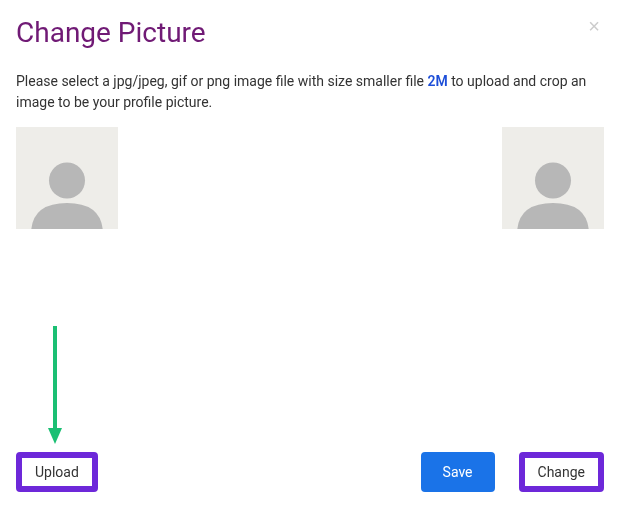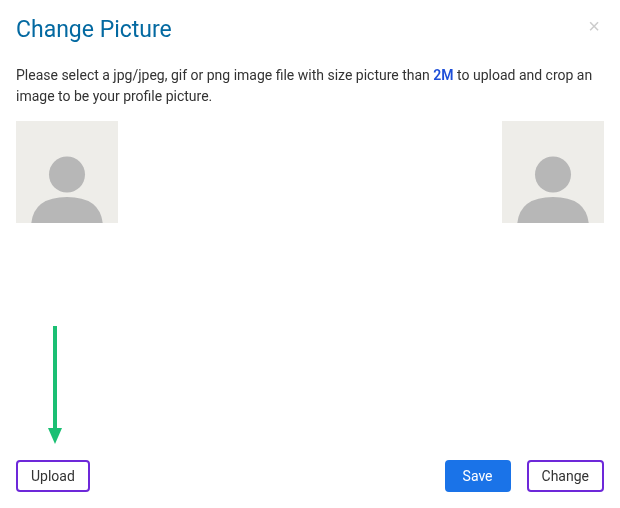--- a/index.html
+++ b/index.html
@@ -15,23 +15,23 @@
       position: relative;
       color: #333;
       background: #fff;
     }
     .modal-header {
       display: flex;
       justify-content: space-between;
       align-items: flex-start;
     }
     .modal-title {
-      font-size: 23px;
+      font-size: 28px;
       font-weight: 400;
-      color: #0369a1;
+      color: #701a75;
     }
     .close-btn {
       background: none;
       border: none;
       color: #ccc;
       font-size: 20px;
       line-height: 1;
       cursor: pointer;
       padding: 0 4px;
       font-weight: 300;
@@ -71,27 +71,27 @@
       position: absolute;
       left: 16px;
       right: 16px;
       bottom: 16px;
       display: flex;
       justify-content: space-between;
       align-items: center;
     }
     .footer-right {
       display: flex;
-      gap: 16px;
+      gap: 24px;
     }
     .btn {
       font-size: 14px;
       padding: 6px 13px;
       border-radius: 4px;
-      border: 2px solid #6d28d9;
+      border: 6px solid #6d28d9;
       background: #fff;
       color: #333;
       cursor: pointer;
       font-family: inherit;
     }
     .btn-primary {
       background: #1a73e8;
       border-color: #1a73e8;
       color: #fff;
       padding: 6px 16px;
@@ -107,21 +107,21 @@
 <body>
 
 <div class="modal-header">
   <h2 class="modal-title">Change Picture</h2>
   <button class="close-btn">
     <span>×</span>
   </button>
 </div>
 
 <p class="instruction">
-  <span>Please select a jpg/jpeg, gif or png image file with size picture than </span><span class="size-limit">2M</span><span> to upload and crop an image to be your profile picture.</span>
+  <span>Please select a jpg/jpeg, gif or png image file with size smaller file </span><span class="size-limit">2M</span><span> to upload and crop an image to be your profile picture.</span>
 </p>
 
 <div class="avatar-row">
   <div class="avatar-placeholder">
     <svg viewBox="0 0 100 90">
       <circle cx="50" cy="30" r="20" fill="#b7b7b7"></circle>
       <path d="M 10 90 Q 10 55 50 55 Q 90 55 90 90 Z" fill="#b7b7b7"></path>
     </svg>
   </div>
   <div class="avatar-placeholder">

